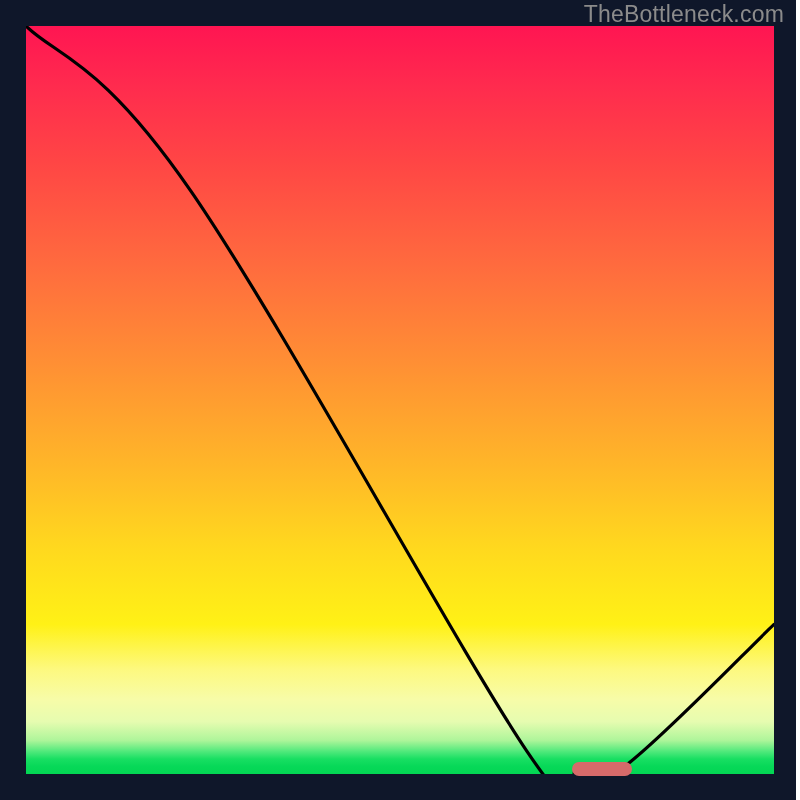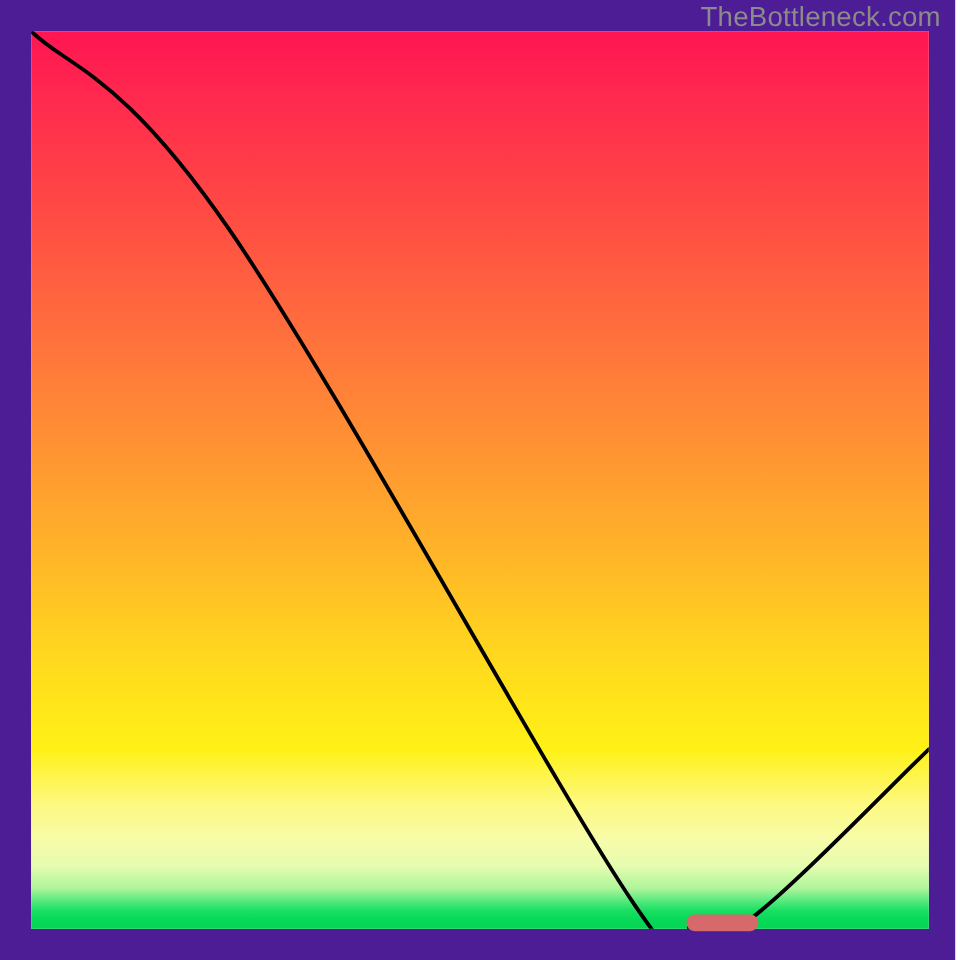--- a/index.html
+++ b/index.html
@@ -8,21 +8,21 @@
     width: 800px;
     height: 800px;
     background: #ffffff;
     font-family: Arial, Helvetica, sans-serif;
     overflow: hidden;
   }
   .outer {
     position: relative;
     width: 796px;
     height: 800px;
-    background: #4c1d95;
+    background: #0f172a;
   }
   .watermark {
     position: absolute;
     top: 1px;
     right: 12px;
     color: #8b8b8b;
     font-size: 23px;
     font-weight: 500;
     z-index: 40;
     letter-spacing: 0.2px;

